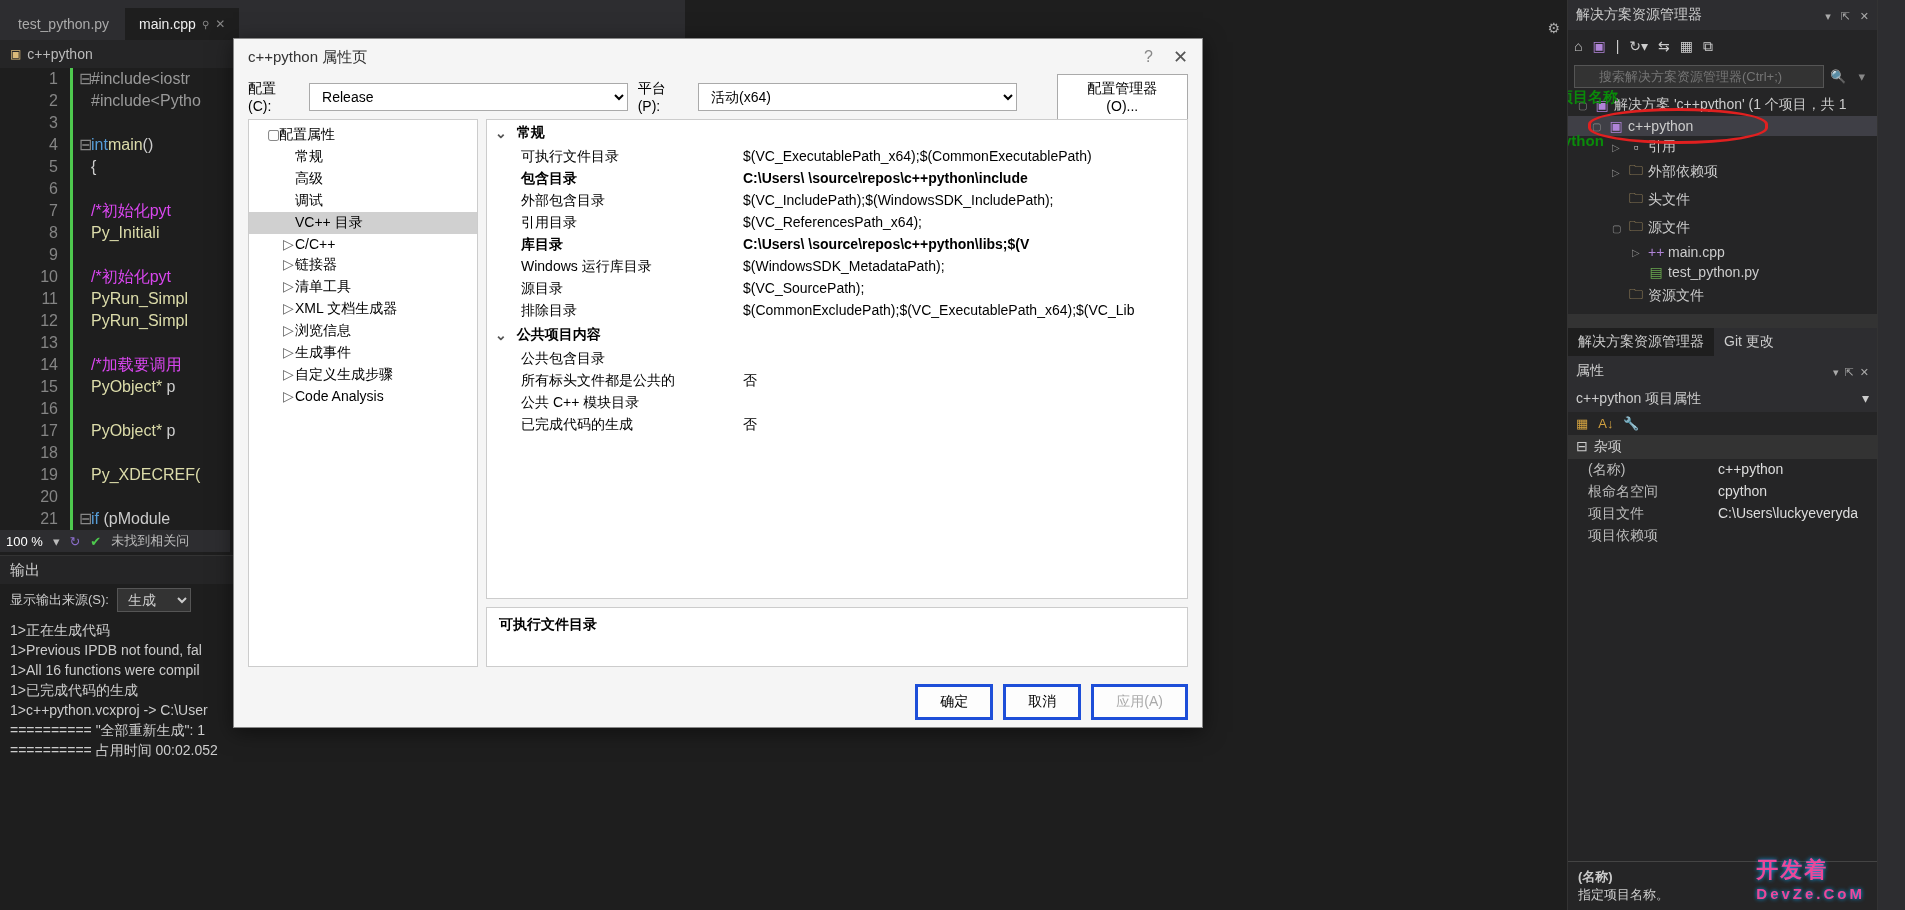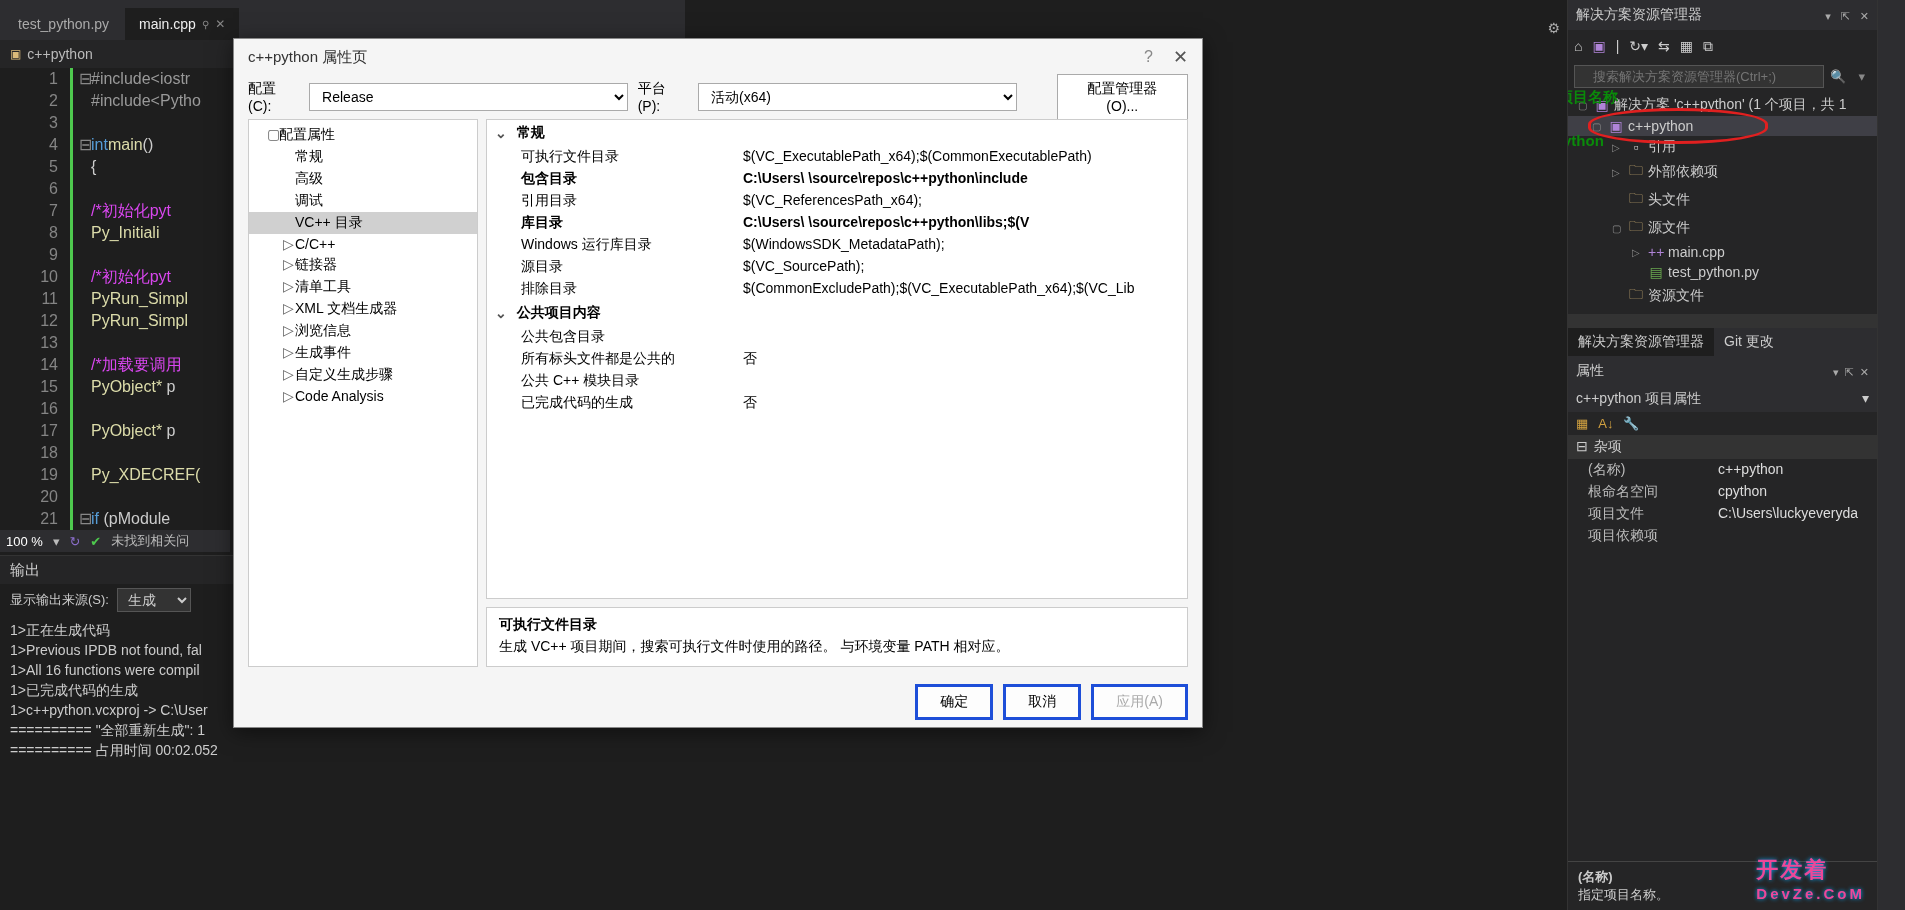--- a/index.html
+++ b/index.html
@@ -75,21 +75,21 @@
 .dialog-buttons button:disabled { color: #aaa; }
 
 
 .right-col { position: absolute; top: 0; right: 28px; width: 310px; bottom: 0; background: #252526; display: flex; flex-direction: column; border-left: 1px solid #333; }
 .panel-header { height: 30px; background: #2d2d30; display: flex; align-items: center; padding: 0 8px; font-size: 14px; gap: 6px; }
 .panel-header .title { flex: 1; }
 .panel-header .icons span { margin-left: 6px; color: #aaa; font-size: 11px; }
 .panel-toolbar { height: 32px; display: flex; align-items: center; padding: 0 6px; gap: 10px; color: #ccc; }
 .panel-toolbar span { font-size: 14px; }
 .panel-search { height: 28px; display: flex; align-items: center; padding: 0 6px; }
-.panel-search input { flex: 1; background: #333; border: 1px solid #555; color: #888; padding: 3px 18px; font-size: 13px; }
+.panel-search input { flex: 1; background: #333; border: 1px solid #555; color: #888; padding: 3px 24px; font-size: 13px; }
 .panel-search .mag { color: #888; padding: 0 6px; }
 .sol-tree { flex: 0 0 auto; padding: 4px 0; font-size: 14px; overflow: hidden; position: relative; }
 .sol-tree .tnode { padding: 2px 4px 2px 10px; display: flex; align-items: center; gap: 4px; white-space: nowrap; }
 .sol-tree .tnode.sel { background: #3f3f46; }
 .sol-tree .exp { width: 12px; color: #888; font-size: 10px; }
 .sol-tree .ic { width: 16px; text-align: center; }
 .sol-tree .indent1 { padding-left: 24px; }
 .sol-tree .indent2 { padding-left: 44px; }
 .sol-tree .indent3 { padding-left: 64px; }
 .ic-sol { color: #b084d8; }
@@ -237,20 +237,24 @@
           </div>
           <div class="prop">
             <span class="k">可执行文件目录</span>
             <span class="v">$(VC_ExecutablePath_x64);$(CommonExecutablePath)</span>
           </div>
           <div class="prop bold">
             <span class="k">包含目录</span>
             <span class="v">C:\Users\              \source\repos\c++python\include</span>
           </div>
           <div class="prop">
+            <span class="k">外部包含目录</span>
+            <span class="v">$(VC_IncludePath);$(WindowsSDK_IncludePath);</span>
+          </div>
+          <div class="prop">
             <span class="k">引用目录</span>
             <span class="v">$(VC_ReferencesPath_x64);</span>
           </div>
           <div class="prop bold">
             <span class="k">库目录</span>
             <span class="v">C:\Users\                      \source\repos\c++python\libs;$(V</span>
           </div>
           <div class="prop">
             <span class="k">Windows 运行库目录</span>
             <span class="v">$(WindowsSDK_MetadataPath);</span>
@@ -279,21 +283,20 @@
             <span class="k">公共 C++ 模块目录</span>
             <span class="v"></span>
           </div>
           <div class="prop">
             <span class="k">已完成代码的生成</span>
             <span class="v">否</span>
           </div>
         </div>
       <div class="dialog-desc">
         <div class="title">可执行文件目录</div>
-        <div>生成 VC++ 项目期间，搜索可执行文件时使用的路径。 与环境变量 PATH 相对应。</div>
       </div>
     </div>
   </div>
   <div class="dialog-buttons">
     <button>确定</button>
     <button>取消</button>
     <button disabled="">应用(A)</button>
   </div>
 </div>
 

